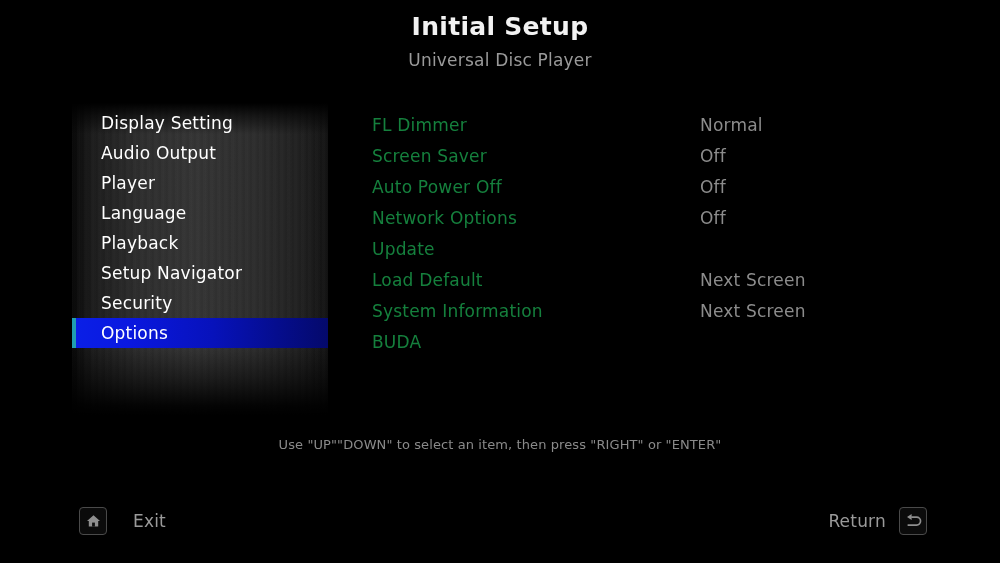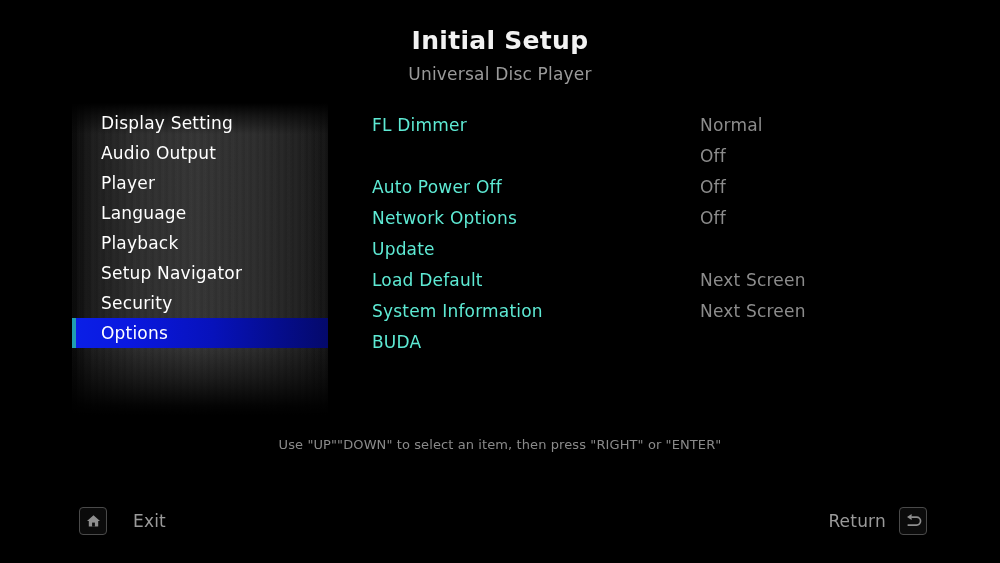--- a/index.html
+++ b/index.html
@@ -25,21 +25,21 @@
 
   
   .header {
     position: absolute;
     top: 0;
     left: 0;
     width: 1000px;
     text-align: center;
   }
   .title {
-    margin-top: 27px;
+    margin-top: 13px;
     font-size: 25px;
     font-weight: bold;
     letter-spacing: 0.3px;
     color: #f2f2f2;
     line-height: 1.1;
   }
   .subtitle {
     margin-top: 9px;
     font-size: 17px;
     font-weight: normal;
@@ -126,21 +126,21 @@
     position: relative;
     height: 31px;
     line-height: 31px;
     white-space: nowrap;
   }
   .setting-name {
     position: absolute;
     left: 0;
     top: 0;
     font-size: 17px;
-    color: #5eead4;
+    color: #15803d;
     letter-spacing: 0.2px;
   }
   .setting-value {
     position: absolute;
     left: 328px;
     top: 0;
     font-size: 17px;
     color: #8c8c8c;
     letter-spacing: 0.2px;
   }
@@ -242,20 +242,21 @@
   </div>
 
   <div class="settings">
 
     <div class="setting-row">
       <span class="setting-name">FL Dimmer</span>
       <span class="setting-value">Normal</span>
     </div>
 
     <div class="setting-row">
+      <span class="setting-name">Screen Saver</span>
       <span class="setting-value">Off</span>
     </div>
 
     <div class="setting-row">
       <span class="setting-name">Auto Power Off</span>
       <span class="setting-value">Off</span>
     </div>
 
     <div class="setting-row">
       <span class="setting-name">Network Options</span>

